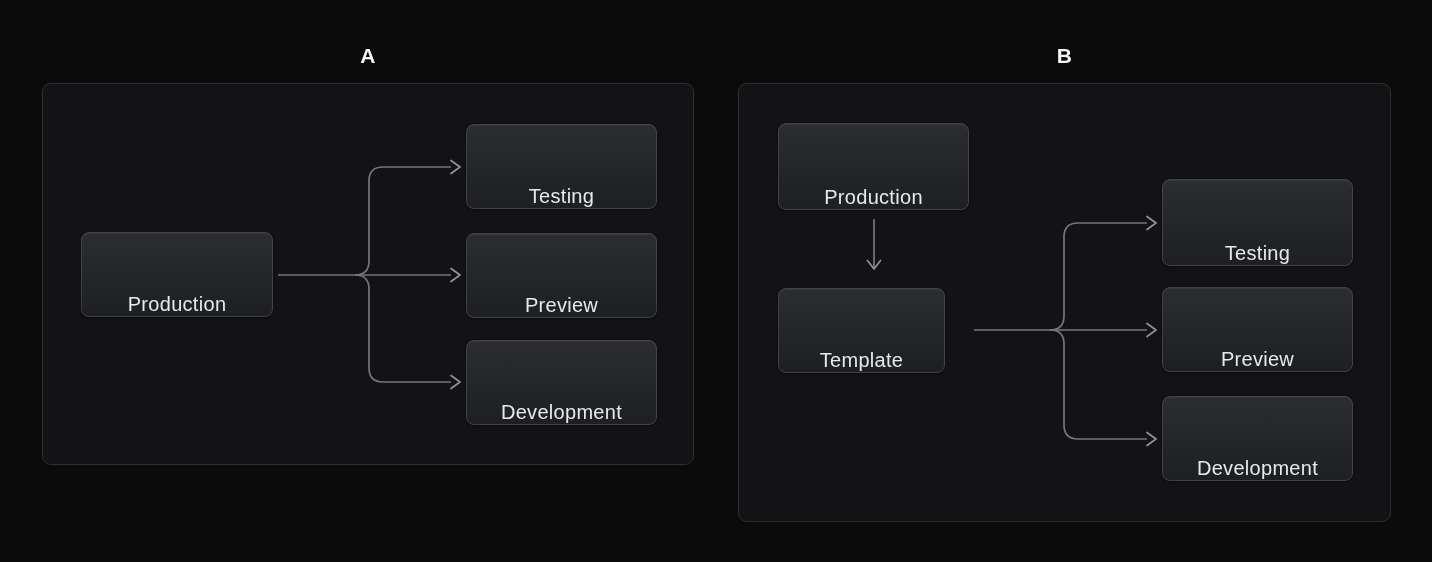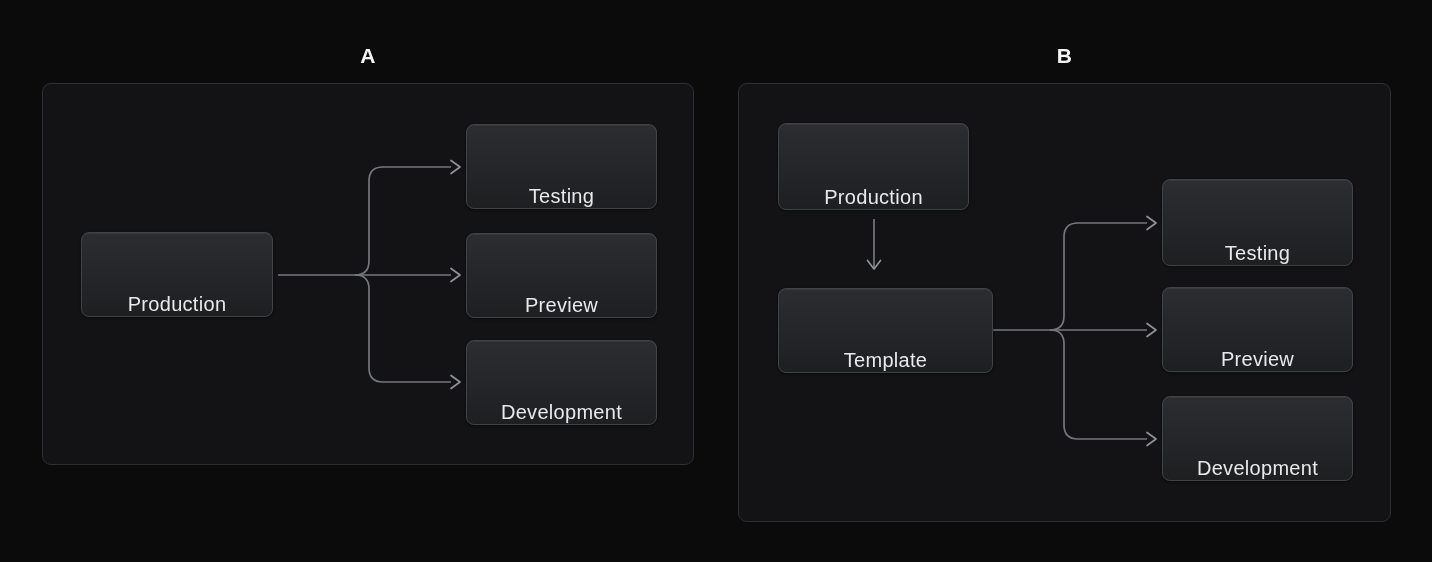--- a/index.html
+++ b/index.html
@@ -123,21 +123,21 @@
       <path class="connector" d="M311,246 Q325,246 325,232 V153 Q325,139 339,139 H408"></path>
       <path class="connector" d="M311,246 Q325,246 325,260 V341 Q325,355 339,355 H408"></path>
       <path class="arrowhead" d="M408,132.5 L417,139 L408,145.5"></path>
       <path class="arrowhead" d="M408,239.5 L417,246 L408,252.5"></path>
       <path class="arrowhead" d="M408,348.5 L417,355 L408,361.5"></path>
     </svg>
 
     <div class="node" style="left:39px; top:39px; width:191px; height:87px;">
       <span class="node-label">Production</span>
     </div>
-    <div class="node" style="left:39px; top:204px; width:215px; height:85px;">
+    <div class="node" style="left:39px; top:204px; width:167px; height:85px;">
       <span class="node-label">Template</span>
     </div>
     <div class="node" style="left:423px; top:95px; width:191px; height:87px;">
       <span class="node-label">Testing</span>
     </div>
     <div class="node" style="left:423px; top:203px; width:191px; height:85px;">
       <span class="node-label">Preview</span>
     </div>
     <div class="node" style="left:423px; top:312px; width:191px; height:85px;">
       <span class="node-label">Development</span>

